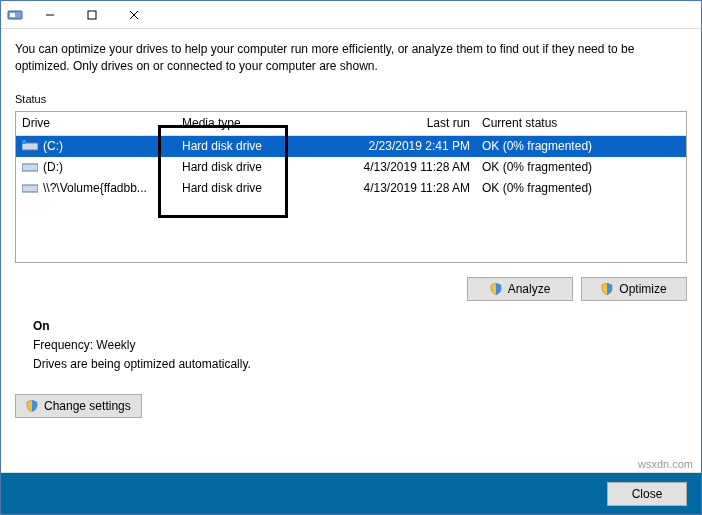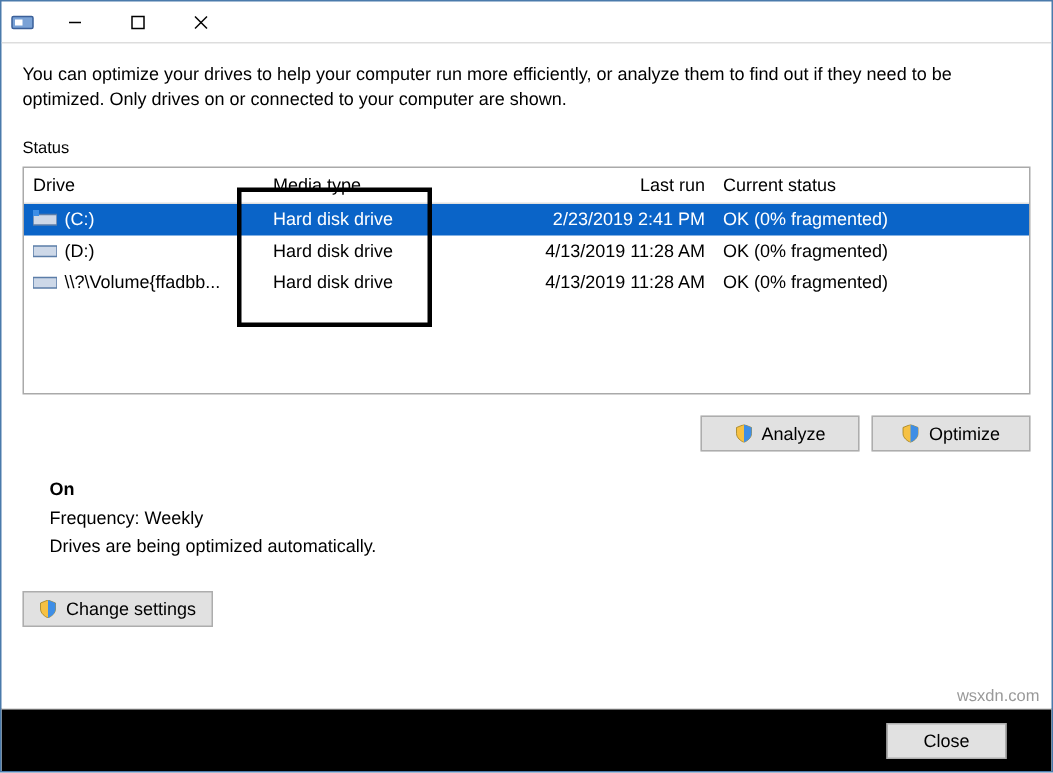--- a/index.html
+++ b/index.html
@@ -27,21 +27,21 @@
     .drive-icon { width: 16px; height: 12px; display: inline-block; flex-shrink: 0; }
     .drive-icon svg { width: 100%; height: 100%; display: block; }
     .highlight-box { position: absolute; border: 3px solid #000; top: 124px; left: 157px; width: 130px; height: 93px; pointer-events: none; }
     .btn-row { display: flex; justify-content: flex-end; gap: 8px; padding: 4px 0 16px 0; }
     .btn { min-width: 106px; height: 24px; border: 1px solid #adadad; background: #e1e1e1; display: flex; align-items: center; justify-content: center; gap: 6px; font-size: 12px; padding: 0 10px; }
     .btn .shield { width: 12px; height: 12px; flex-shrink: 0; }
     .sched-block { margin-left: 18px; line-height: 1.6; font-size: 12px; }
     .sched-on { font-weight: 700; }
     .sched-row { display: flex; align-items: flex-start; gap: 20px; flex-direction: column; }
     .sched-text { flex: 1; }
-    .footer { position: absolute; bottom: 0; left: 0; right: 0; height: 42px; background: #000000; border-top: 1px solid #ddd; display: flex; align-items: center; justify-content: flex-end; padding-right: 30px; }
+    .footer { position: absolute; bottom: 0; left: 0; right: 0; height: 42px; background: #0369a1; border-top: 1px solid #ddd; display: flex; align-items: center; justify-content: flex-end; padding-right: 14px; }
     .watermark { position: absolute; right: 8px; bottom: 44px; font-size: 11px; color: #999; }
   </style>
 </head>
 <body>
 
 <div class="titlebar">
   <span class="app-icon">
     <svg viewBox="0 0 16 16">
         <rect x="1" y="4" width="14" height="8" rx="1" fill="#7aa2d6" stroke="#3a5f99"></rect>
         <rect x="3" y="6" width="5" height="4" fill="#fff"></rect>

